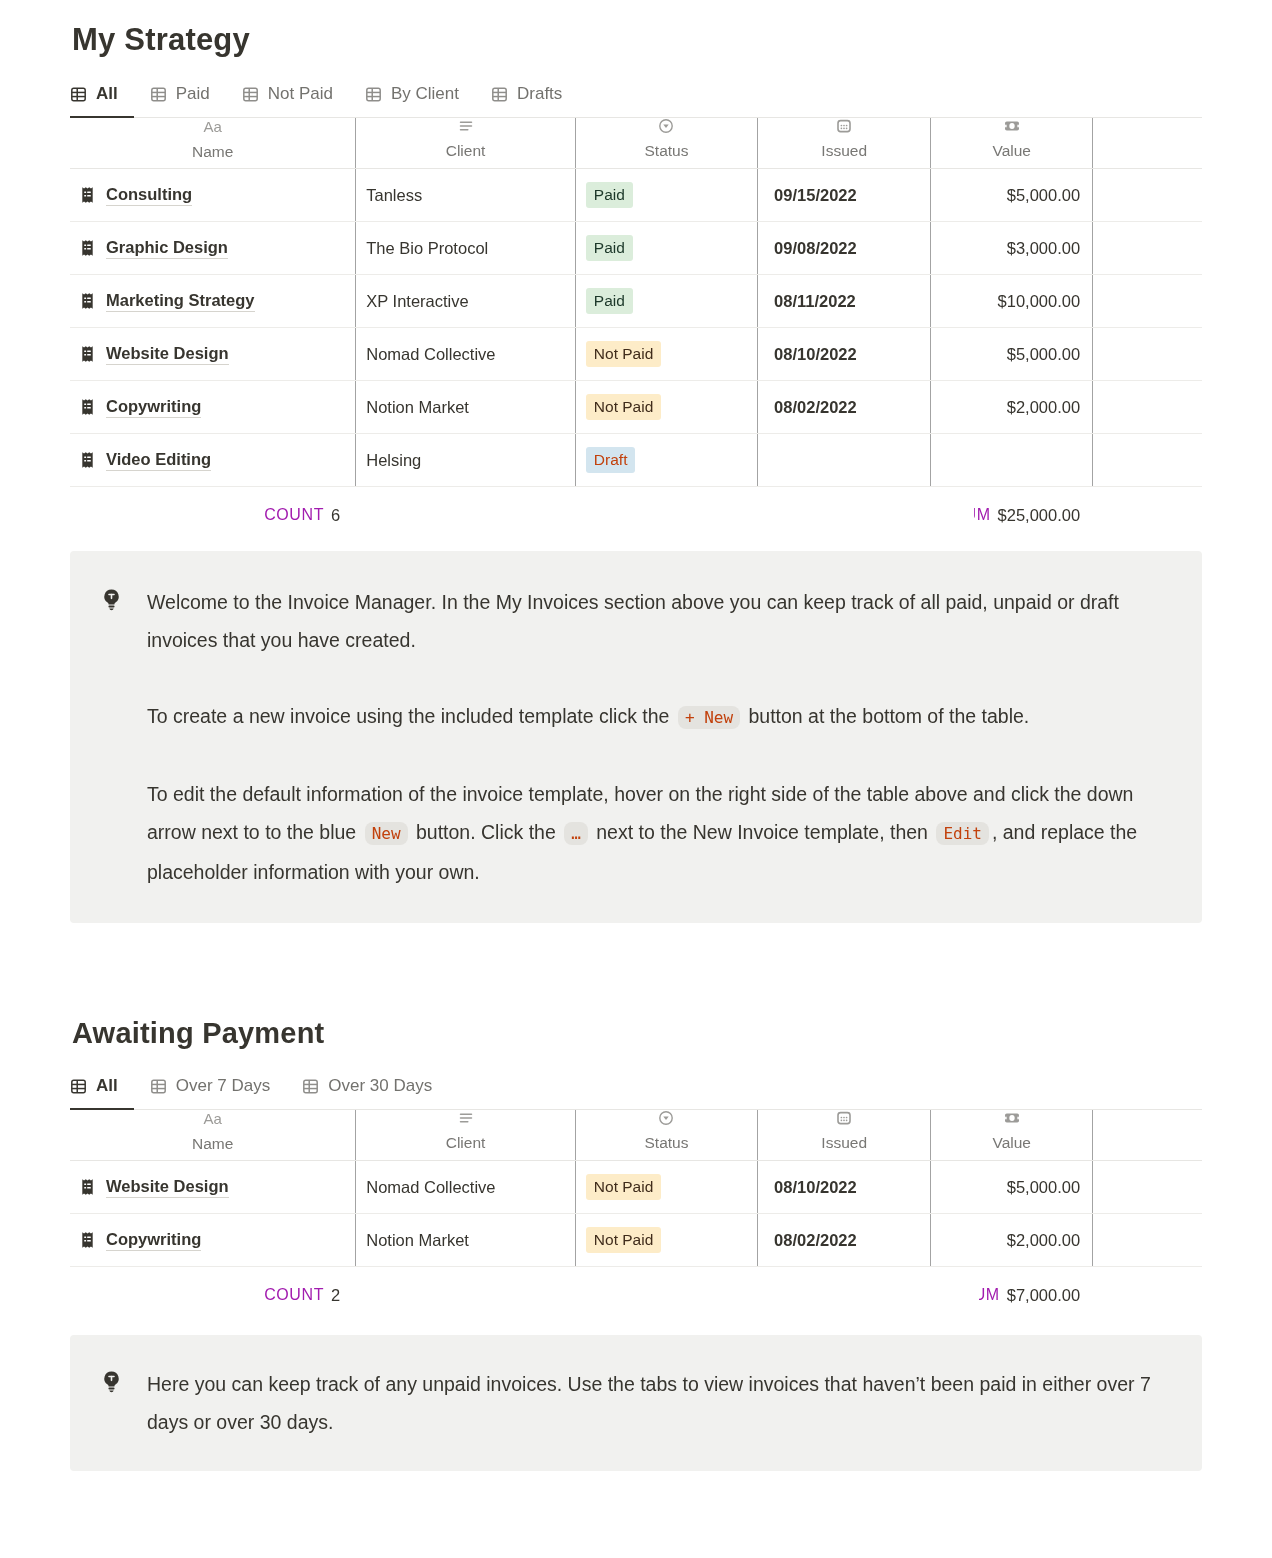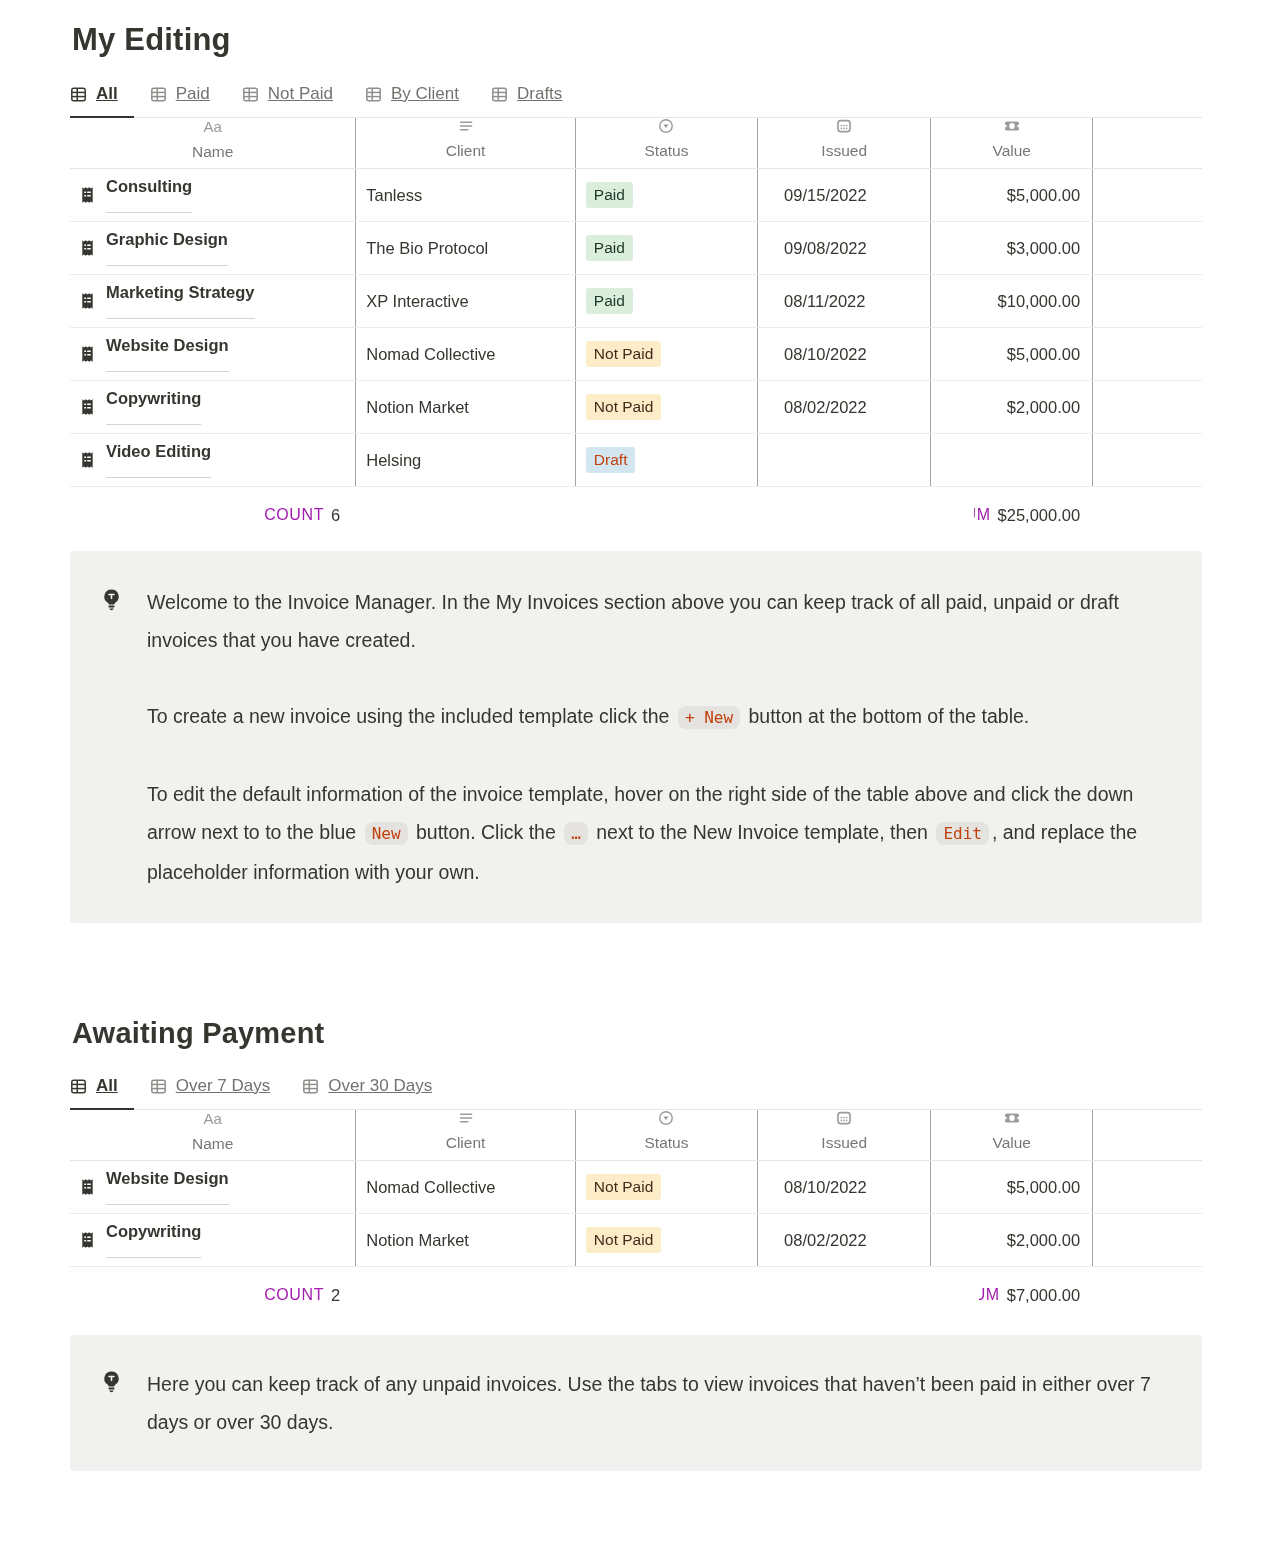--- a/index.html
+++ b/index.html
@@ -15,21 +15,21 @@
   .h1{font-size:31px;font-weight:700;margin:20px 0 16px 2px;letter-spacing:.2px;}
   .h2{font-size:29px;font-weight:700;margin:94px 0 16px 2px;letter-spacing:.2px;}
 
   
   .tabbar{display:flex;align-items:flex-end;border-bottom:1px solid #E7E6E3;}
   .tab{
     display:flex;align-items:center;gap:9px;
     font-size:17px;color:#73726E;
     padding:10px 16px 12px 0;margin:0 16px -1px 0;
     border-bottom:2.5px solid transparent;
-    cursor:pointer;white-space:nowrap;text-decoration:underline;
+    cursor:pointer;white-space:nowrap;
   }
   .tab .t-icon{display:flex;color:#8F8E8B;}
   .tab.active{color:#37352F;font-weight:600;border-bottom-color:#37352F;}
   .tab.active .t-icon{color:#37352F;}
 
   
   .nt-table{width:100%;}
   .t-head,.t-row,.t-foot{
     display:grid;
     grid-template-columns:25.2% 19.4% 16.1% 15.3% 14.3% 9.7%;
@@ -47,24 +47,24 @@
   .cell{
     display:flex;align-items:center;
     height:52px;padding:0 10px;box-sizing:border-box;
     font-size:16.5px;overflow:hidden;white-space:nowrap;
   }
   .c-name{gap:10px;padding-left:9px;}
   .c-name .r-icon{display:flex;color:#37352F;flex:none;}
   .name-link{
     font-weight:600;
     border-bottom:1.5px solid #D6D4CE;
-    padding-bottom:16px;cursor:pointer;
+    padding-bottom:1px;cursor:pointer;
   }
   .c-value{justify-content:flex-end;padding-right:12px;font-variant-numeric:tabular-nums;}
-  .c-issued{padding-left:26px;}
+  .c-issued{padding-left:16px;font-weight:bold;}
   .badge{
     display:inline-block;padding:3px 8px;border-radius:3px;
     font-size:15.5px;line-height:20px;cursor:pointer;
   }
   .badge-green{background:#DBEDDB;color:#1C3829;}
   .badge-yellow{background:#FDECC8;color:#402C1B;}
   .badge-blue{background:#D3E5EF;color:#c2410c;}
 
   
   .t-foot{height:56px;}
@@ -98,21 +98,21 @@
     padding:2px 7px;margin:0 3px;white-space:nowrap;
   }
   .callout-2{margin-top:12px;padding-top:30px;padding-bottom:30px;}
 </style>
 </head>
 <body>
 
 <div class="page">
 
   <section>
-    <h1 class="h1">My Editing</h1>
+    <h1 class="h1">My Strategy</h1>
     <div class="tabbar">
         <div class="tab active">
           <span class="t-icon">
             <svg width="17" height="17" viewBox="0 0 16 16" fill="none" stroke="currentColor" stroke-width="1.4" stroke-linejoin="round">
               <rect x="1.7" y="2.2" width="12.6" height="11.6" rx="1.8"></rect>
               <line x1="6.8" y1="2.2" x2="6.8" y2="13.8"></line>
               <line x1="1.7" y1="6.07" x2="14.3" y2="6.07"></line>
               <line x1="1.7" y1="9.94" x2="14.3" y2="9.94"></line>
             </svg>
           </span>

